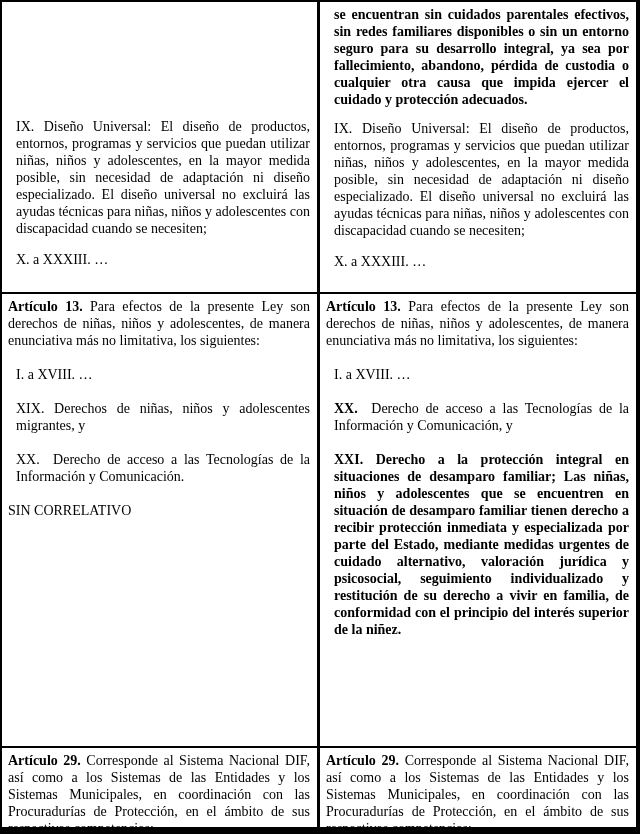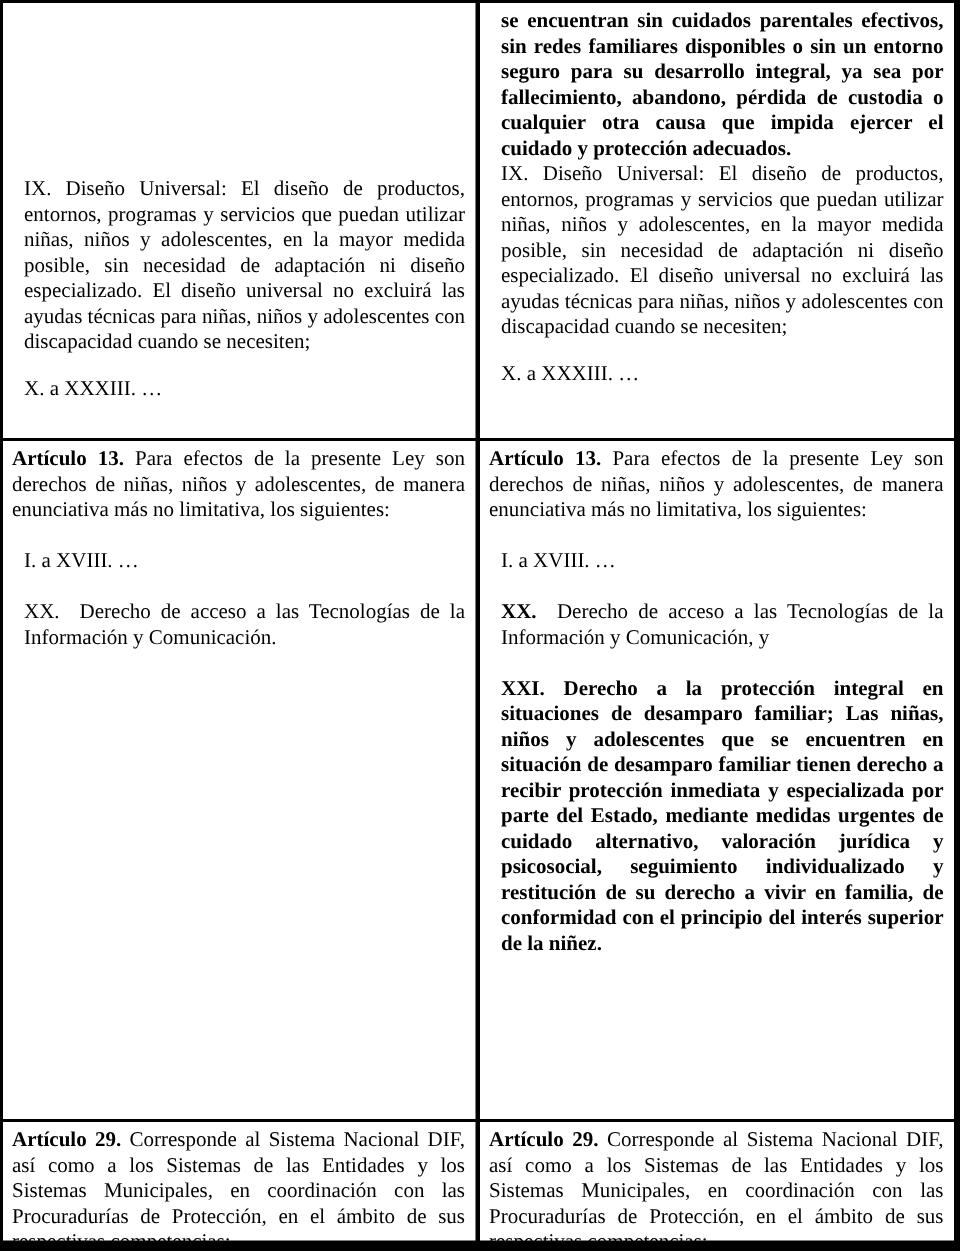--- a/index.html
+++ b/index.html
@@ -12,21 +12,21 @@
   .row.r3 { border-bottom:none;justify-content:flex-end; }
   .r1 { height:292px; }
   .r2 { height:454px; }
   .r3 { height:131px; }
   .cell { font-size:14px; line-height:17px; padding:4px 7px 4px 6px; overflow:hidden; }
   .cell.l { width:318px; border-right:3px solid #000; }
   .cell.r { width:316px; }
   p { text-align:justify; }
   .ind { padding-left:8px; }
   .b { font-weight:bold; }
-  .mb12 { }
+  .mb12 { margin-bottom:12px; }
   .mb14 { margin-bottom:14px; }
   .mb17 { margin-bottom:17px; }
   .sp112 { margin-top:112px; }
   .bottom-bar { position:absolute; left:0; top:827px; width:640px; height:7px; background:#000; }
 </style>
 </head>
 <body>
 
 <div class="page">
   <div class="tbl">
@@ -40,21 +40,23 @@
         <p class="ind b mb12">se encuentran sin cuidados parentales efectivos, sin redes familiares disponibles o sin un entorno seguro para su desarrollo integral, ya sea por fallecimiento, abandono, pérdida de custodia o cualquier otra causa que impida ejercer el cuidado y protección adecuados.</p>
         <p class="ind mb14">IX. Diseño Universal: El diseño de productos, entornos, programas y servicios que puedan utilizar niñas, niños y adolescentes, en la mayor medida posible, sin necesidad de adaptación ni diseño especializado. El diseño universal no excluirá las ayudas técnicas para niñas, niños y adolescentes con discapacidad cuando se necesiten;</p>
         <p class="ind">X. a XXXIII. …</p>
       </div>
     </div>
 
     <div class="row r2">
       <div class="cell l">
         <p class="mb17"><b class="b">Artículo 13.</b><span> Para efectos de la presente Ley son derechos de niñas, niños y adolescentes, de manera enunciativa más no limitativa, los siguientes:</span></p>
         <p class="ind mb17">I. a XVIII. …</p>
+        <p class="ind mb17">XIX. Derechos de niñas, niños y adolescentes migrantes, y</p>
         <p class="ind mb17">XX.&nbsp; Derecho de acceso a las Tecnologías de la Información y Comunicación.</p>
+        <p>SIN CORRELATIVO</p>
       </div>
       <div class="cell r">
         <p class="mb17"><b class="b">Artículo 13.</b><span> Para efectos de la presente Ley son derechos de niñas, niños y adolescentes, de manera enunciativa más no limitativa, los siguientes:</span></p>
         <p class="ind mb17">I. a XVIII. …</p>
         <p class="ind mb17"><b class="b">XX.</b><span>&nbsp; Derecho de acceso a las Tecnologías de la Información y Comunicación, y</span></p>
         <p class="ind b">XXI. Derecho a la protección integral en situaciones de desamparo familiar; Las niñas, niños y adolescentes que se encuentren en situación de desamparo familiar tienen derecho a recibir protección inmediata y especializada por parte del Estado, mediante medidas urgentes de cuidado alternativo, valoración jurídica y psicosocial, seguimiento individualizado y restitución de su derecho a vivir en familia, de conformidad con el principio del interés superior de la niñez.</p>
       </div>
     </div>
 
     <div class="row r3">

